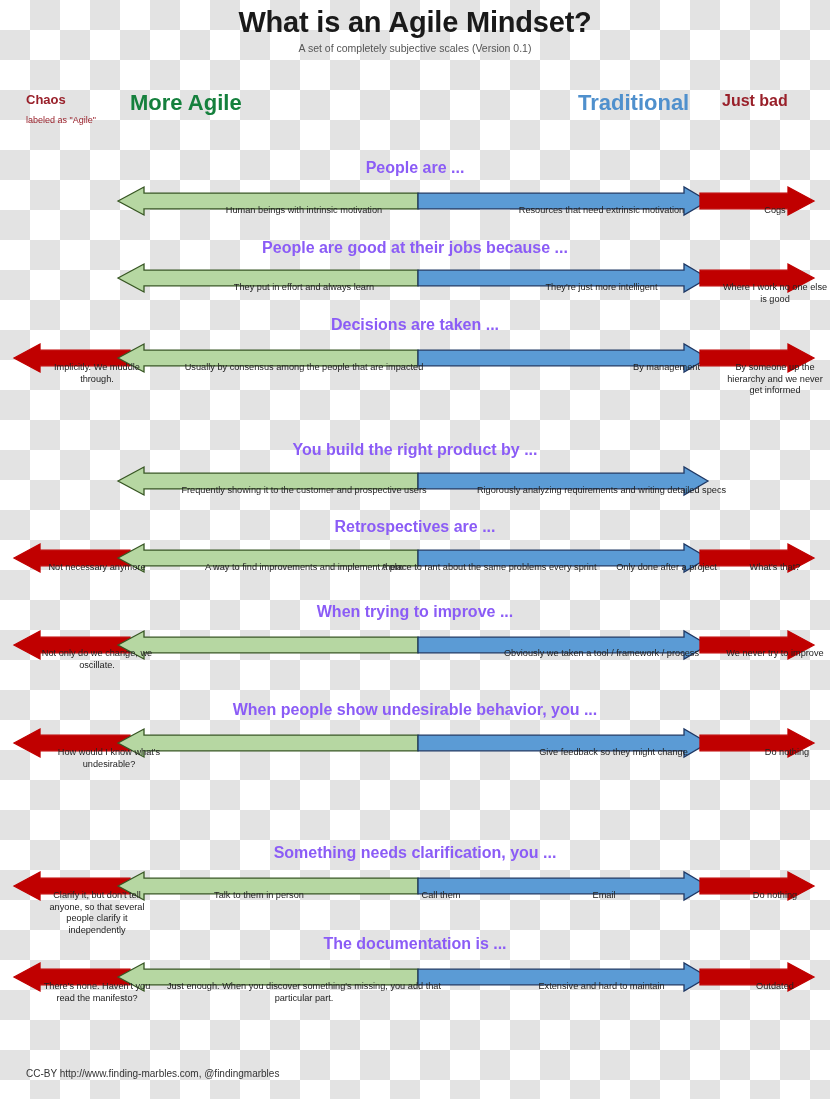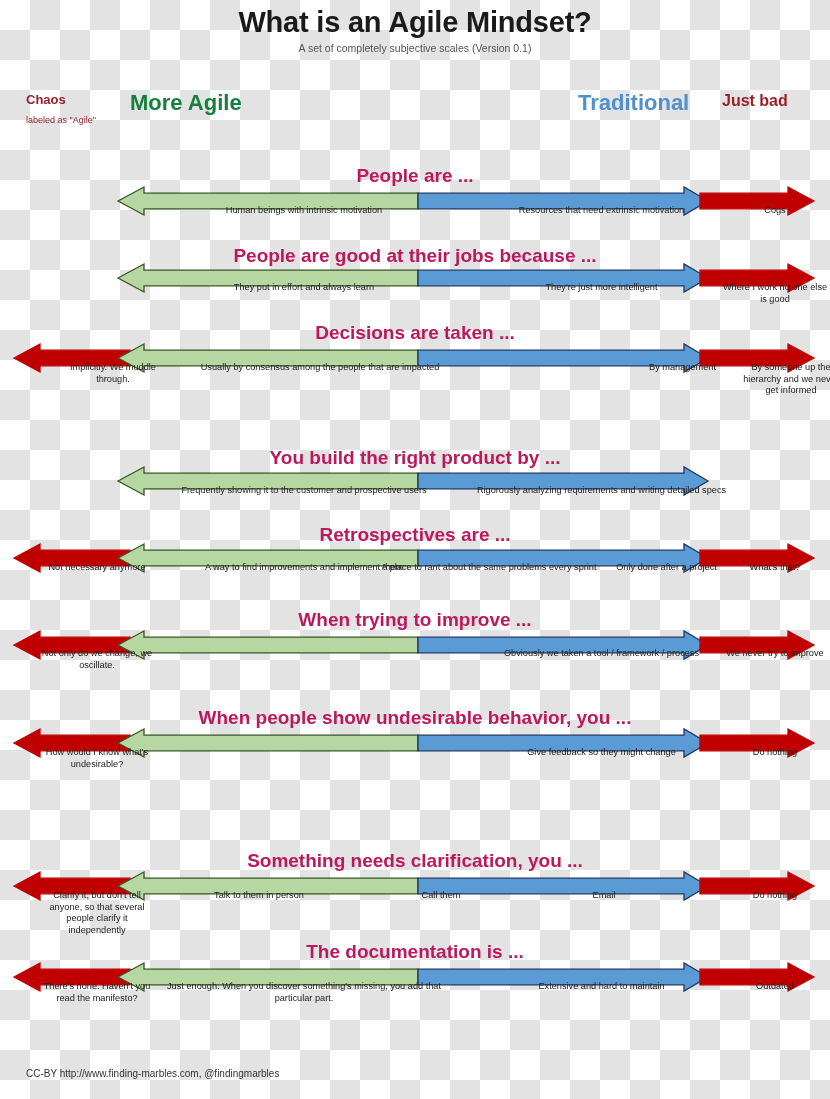--- a/index.html
+++ b/index.html
@@ -31,22 +31,22 @@
   .zone-label{position:absolute;font-weight:bold;white-space:nowrap;}
   #z-chaos{left:26px;top:92px;font-size:13px;color:#99202a;}
   #z-chaos-sub{position:absolute;left:26px;top:115px;font-size:9px;color:#99202a;font-weight:normal;}
   #z-agile{left:130px;top:90px;font-size:22px;color:#15803d;}
   #z-trad{left:578px;top:90px;font-size:22px;color:#4f90cd;}
   #z-just{left:722px;top:92px;font-size:16px;color:#99202a;}
 
   
   .scale{position:absolute;left:0;width:830px;}
   .scale-title{
-    text-align:center;font-size:19px;font-weight:bold;color:#be185d;
-    margin:8px;padding:0;line-height:20px;
+    text-align:center;font-size:16px;font-weight:bold;color:#8b5cf6;
+    margin:0;padding:0;line-height:20px;
   }
   .bar{position:relative;height:30px;margin-top:4px;}
 
   
   .labels{position:relative;height:auto;margin-left:24px;}
   .lab{
     position:absolute;text-align:center;font-size:9.2px;color:#222;
     line-height:11.6px;
   }
 
@@ -102,21 +102,21 @@
       <div class="scale-title">Decisions are taken ...</div>
       <div class="bar" style="top: 25px; position: absolute; left: 0px; width: 830px;"><span><svg width="116" height="28" viewBox="0 0 116 28" style="position:absolute;left:14px;top:0;overflow:visible">
      <polygon points="0,14 26,0 26,6.16 116,6.16 116,21.84 26,21.84 26,28" fill="#c00000" stroke="#c00000" stroke-width="1.3" stroke-linejoin="miter"></polygon>
    </svg></span><span><svg width="300" height="28" viewBox="0 0 300 28" style="position:absolute;left:118px;top:0;overflow:visible">
      <polygon points="0,14 26,0 26,6.16 300,6.16 300,21.84 26,21.84 26,28" fill="#b6d7a2" stroke="#375623" stroke-width="1.3" stroke-linejoin="miter"></polygon>
    </svg></span><span><svg width="290" height="28" viewBox="0 0 290 28" style="position:absolute;left:418px;top:0;overflow:visible">
      <polygon points="290,14 266,0 266,6.16 0,6.16 0,21.84 266,21.84 266,28" fill="#5b9bd5" stroke="#1f3864" stroke-width="1.3" stroke-linejoin="miter"></polygon>
    </svg></span><span><svg width="114" height="28" viewBox="0 0 114 28" style="position:absolute;left:700px;top:0;overflow:visible">
      <polygon points="114,14 88,0 88,6.16 0,6.16 0,21.84 88,21.84 88,28" fill="#c00000" stroke="#c00000" stroke-width="1.3" stroke-linejoin="miter"></polygon>
    </svg></span></div>
-      <div class="labels" style="position: absolute; top: 47px; left: 16px; width: 736px; height: 44px;">
+      <div class="labels" style="position: absolute; top: 47px; left: 0px; width: 736px; height: 44px;">
         <div class="lab" style="left: 14px; width: 118px;">Implicitly. We muddle through.</div>
         <div class="lab" style="left: 135px; width: 290px;">Usually by consensus among the people that are impacted</div>
         <div class="lab" style="left: 575px; width: 135px;">By management</div>
         <div class="lab" style="left: 696px; width: 110px;">By someone up the hierarchy and we never get informed</div>
       </div>
     </div>
     <div class="scale" style="top: 440px;">
       <div class="scale-title">You build the right product by ...</div>
       <div class="bar" style="top: 23px; position: absolute; left: 0px; width: 830px;"><span><svg width="300" height="28" viewBox="0 0 300 28" style="position:absolute;left:118px;top:0;overflow:visible">
      <polygon points="0,14 26,0 26,6.16 300,6.16 300,21.84 26,21.84 26,28" fill="#b6d7a2" stroke="#375623" stroke-width="1.3" stroke-linejoin="miter"></polygon>
@@ -168,21 +168,21 @@
       <div class="scale-title">When people show undesirable behavior, you ...</div>
       <div class="bar" style="top: 25px; position: absolute; left: 0px; width: 830px;"><span><svg width="116" height="28" viewBox="0 0 116 28" style="position:absolute;left:14px;top:0;overflow:visible">
      <polygon points="0,14 26,0 26,6.16 116,6.16 116,21.84 26,21.84 26,28" fill="#c00000" stroke="#c00000" stroke-width="1.3" stroke-linejoin="miter"></polygon>
    </svg></span><span><svg width="300" height="28" viewBox="0 0 300 28" style="position:absolute;left:118px;top:0;overflow:visible">
      <polygon points="0,14 26,0 26,6.16 300,6.16 300,21.84 26,21.84 26,28" fill="#b6d7a2" stroke="#375623" stroke-width="1.3" stroke-linejoin="miter"></polygon>
    </svg></span><span><svg width="290" height="28" viewBox="0 0 290 28" style="position:absolute;left:418px;top:0;overflow:visible">
      <polygon points="290,14 266,0 266,6.16 0,6.16 0,21.84 266,21.84 266,28" fill="#5b9bd5" stroke="#1f3864" stroke-width="1.3" stroke-linejoin="miter"></polygon>
    </svg></span><span><svg width="114" height="28" viewBox="0 0 114 28" style="position:absolute;left:700px;top:0;overflow:visible">
      <polygon points="114,14 88,0 88,6.16 0,6.16 0,21.84 88,21.84 88,28" fill="#c00000" stroke="#c00000" stroke-width="1.3" stroke-linejoin="miter"></polygon>
    </svg></span></div>
-      <div class="labels" style="position: absolute; top: 47px; left: 0px; width: 699px; height: 36px; padding-left: 8px;">
+      <div class="labels" style="position: absolute; top: 47px; left: 12px; width: 699px; height: 36px; padding-left: 8px;">
         <div class="lab" style="left: 14px; width: 118px;">How would I know what's undesirable?</div>
         <div class="lab" style="left: 435px; width: 285px;">Give feedback so they might change</div>
         <div class="lab" style="left: 696px; width: 110px;">Do nothing</div>
       </div>
     </div>
     <div class="scale" style="top: 843px;">
       <div class="scale-title">Something needs clarification, you ...</div>
       <div class="bar" style="top: 25px; position: absolute; left: 0px; width: 830px;"><span><svg width="116" height="28" viewBox="0 0 116 28" style="position:absolute;left:14px;top:0;overflow:visible">
      <polygon points="0,14 26,0 26,6.16 116,6.16 116,21.84 26,21.84 26,28" fill="#c00000" stroke="#c00000" stroke-width="1.3" stroke-linejoin="miter"></polygon>
    </svg></span><span><svg width="300" height="28" viewBox="0 0 300 28" style="position:absolute;left:118px;top:0;overflow:visible">

